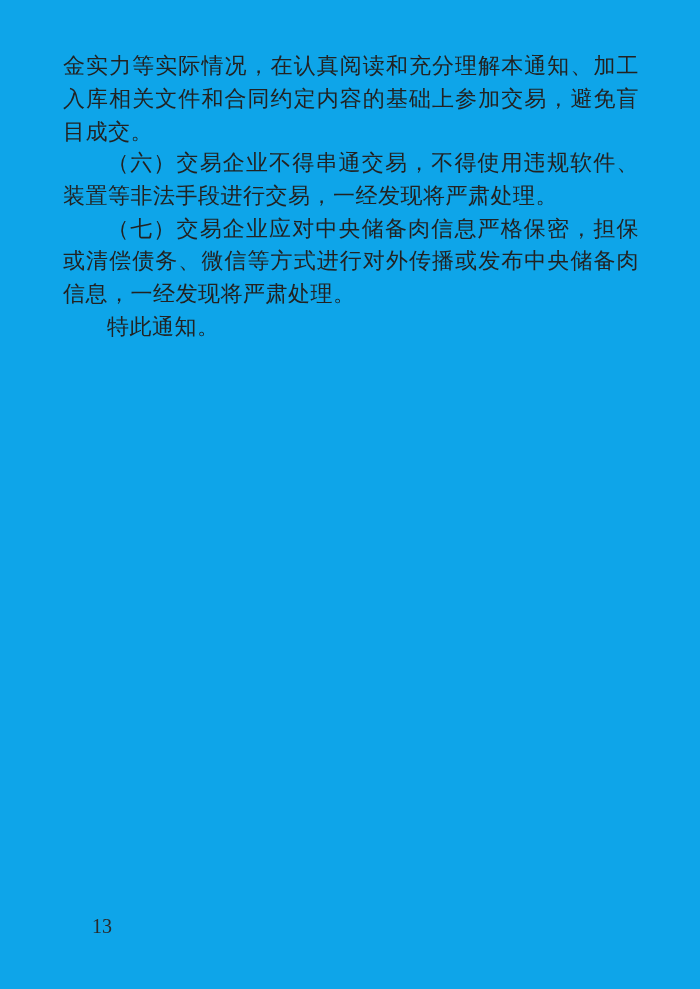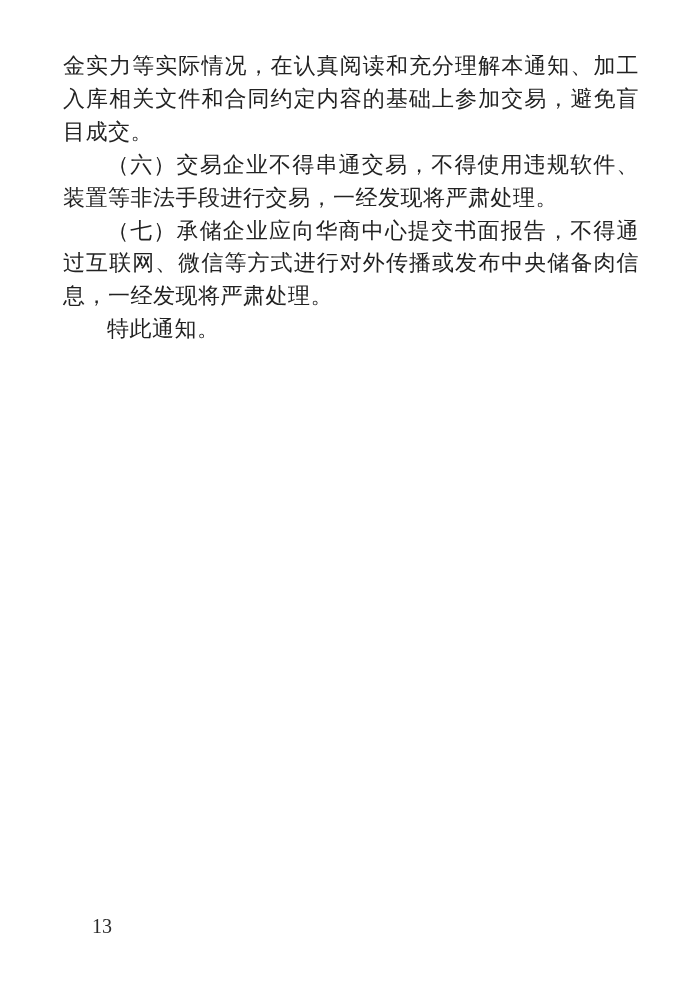--- a/index.html
+++ b/index.html
@@ -5,21 +5,21 @@
   html, body {
     margin: 0;
     padding: 0;
     background: #e8e8e8;
   }
   .page {
     position: relative;
     width: 700px;
     height: 989px;
     margin: 0 auto;
-    background: #ffffff;
+    background: #0ea5e9;
     font-family: "Liberation Serif", "DejaVu Serif", serif;
     color: #222222;
     overflow: hidden;
     box-sizing: border-box;
   }
   .body-text {
     position: absolute;
     left: 63px;
     top: 50px;
     width: 576px;
@@ -28,34 +28,35 @@
     text-align: justify;
     text-justify: inter-ideograph;
     letter-spacing: 0.5px;
   }
   p.para {
     margin: 0;
     padding: 0;
   }
   p.para.indent {
     text-indent: 2em;
+    font-family: Liberation Mono, monospace;
   }
   .page-number {
     position: absolute;
     left: 92px;
     top: 914px;
     font-size: 20px;
     line-height: 24px;
     color: #2a2a2a;
   }
 </style>
 </head>
 <body>
 
 <div class="page">
   <div class="body-text">
       <p class="para">金实力等实际情况，在认真阅读和充分理解本通知、加工入库相关文件和合同约定内容的基础上参加交易，避免盲目成交。</p>
       <p class="para indent">（六）交易企业不得串通交易，不得使用违规软件、装置等非法手段进行交易，一经发现将严肃处理。</p>
-      <p class="para indent">（七）承储企业应向华商中心提交书面报告，不得通过互联网、微信等方式进行对外传播或发布中央储备肉信息，一经发现将严肃处理。</p>
+      <p class="para indent">（七）交易企业应对中央储备肉信息严格保密，担保或清偿债务、微信等方式进行对外传播或发布中央储备肉信息，一经发现将严肃处理。</p>
       <p class="para indent">特此通知。</p>
     </div>
   <div class="page-number">13</div>
 </div>
 
 </body></html>

